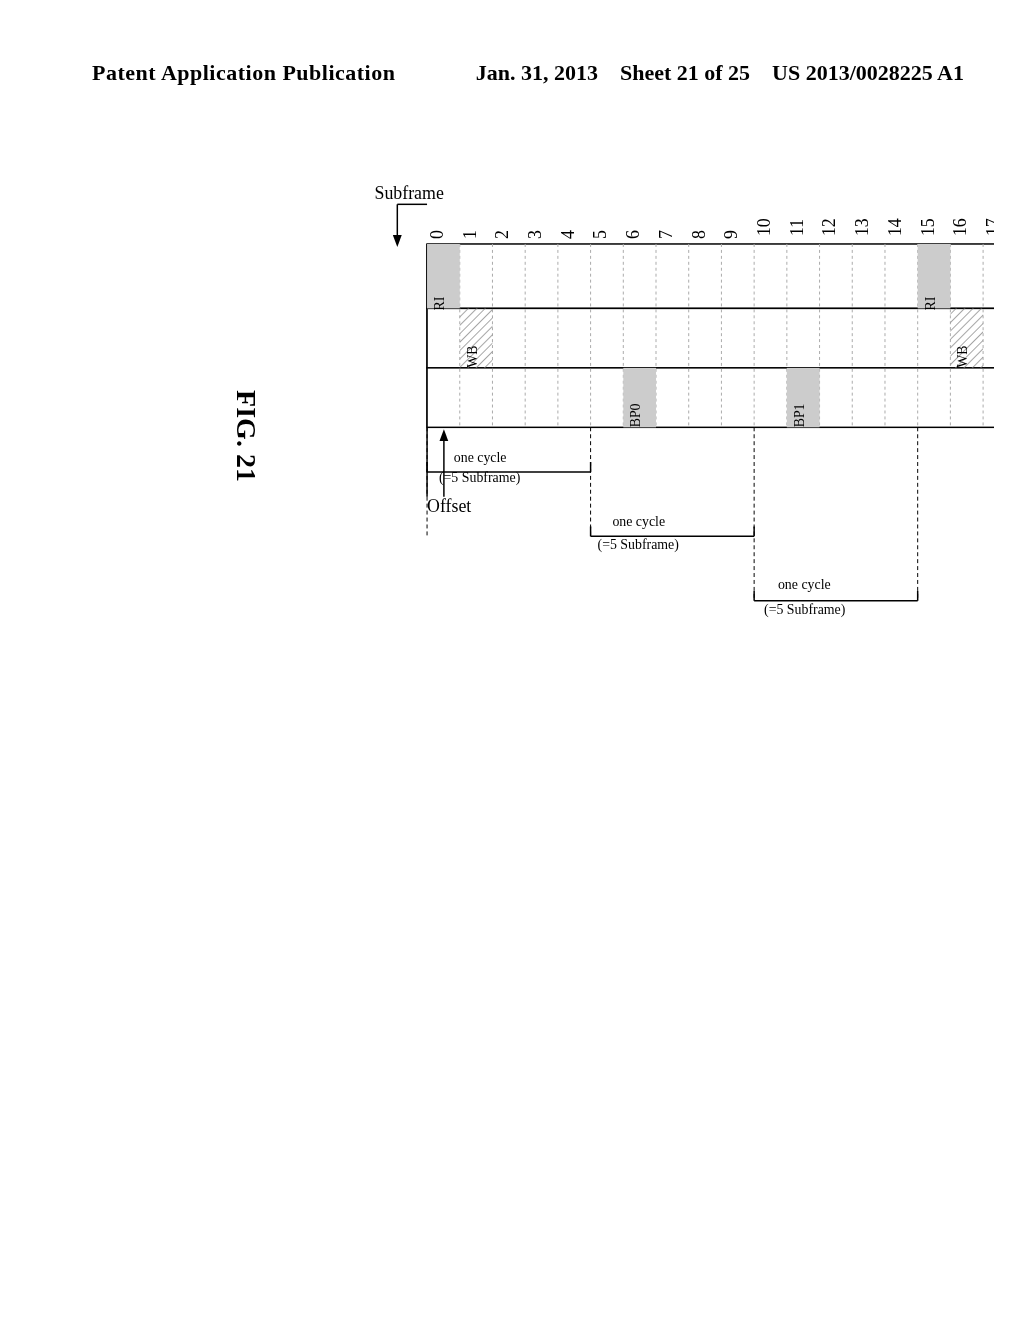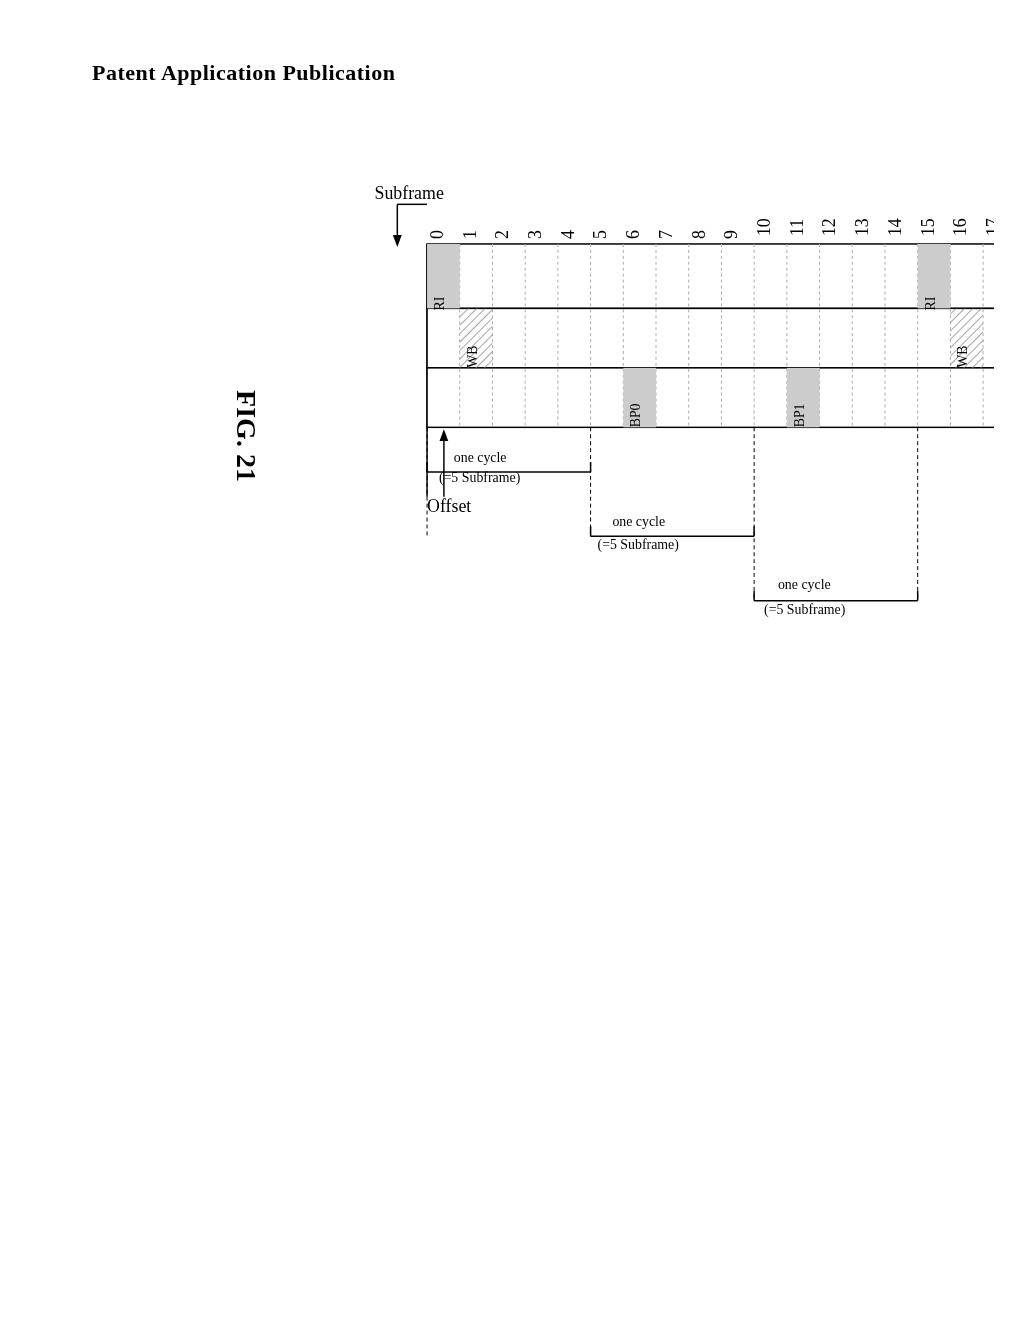--- a/index.html
+++ b/index.html
@@ -64,20 +64,27 @@
       width: 100%;
       height: 100%;
     }
   </style>
 </head>
 <body>
 
 <div class="page-header">
   <div class="header-left">
     <span class="header-title">Patent Application Publication</span>
+  </div>
+  <div class="header-right">
+    <span>Jan. 31, 2013</span>
+    &nbsp;&nbsp;
+    <span>Sheet 21 of 25</span>
+    &nbsp;&nbsp;
+    <span>US 2013/0028225 A1</span>
   </div>
 </div>
 
 <div class="fig-label">FIG. 21</div>
 
 <div class="diagram-container">
   <svg class="diagram-svg" viewBox="0 0 680 1100" xmlns="http://www.w3.org/2000/svg">
 
     <style>
       text { font-family: 'Times New Roman', serif; }

